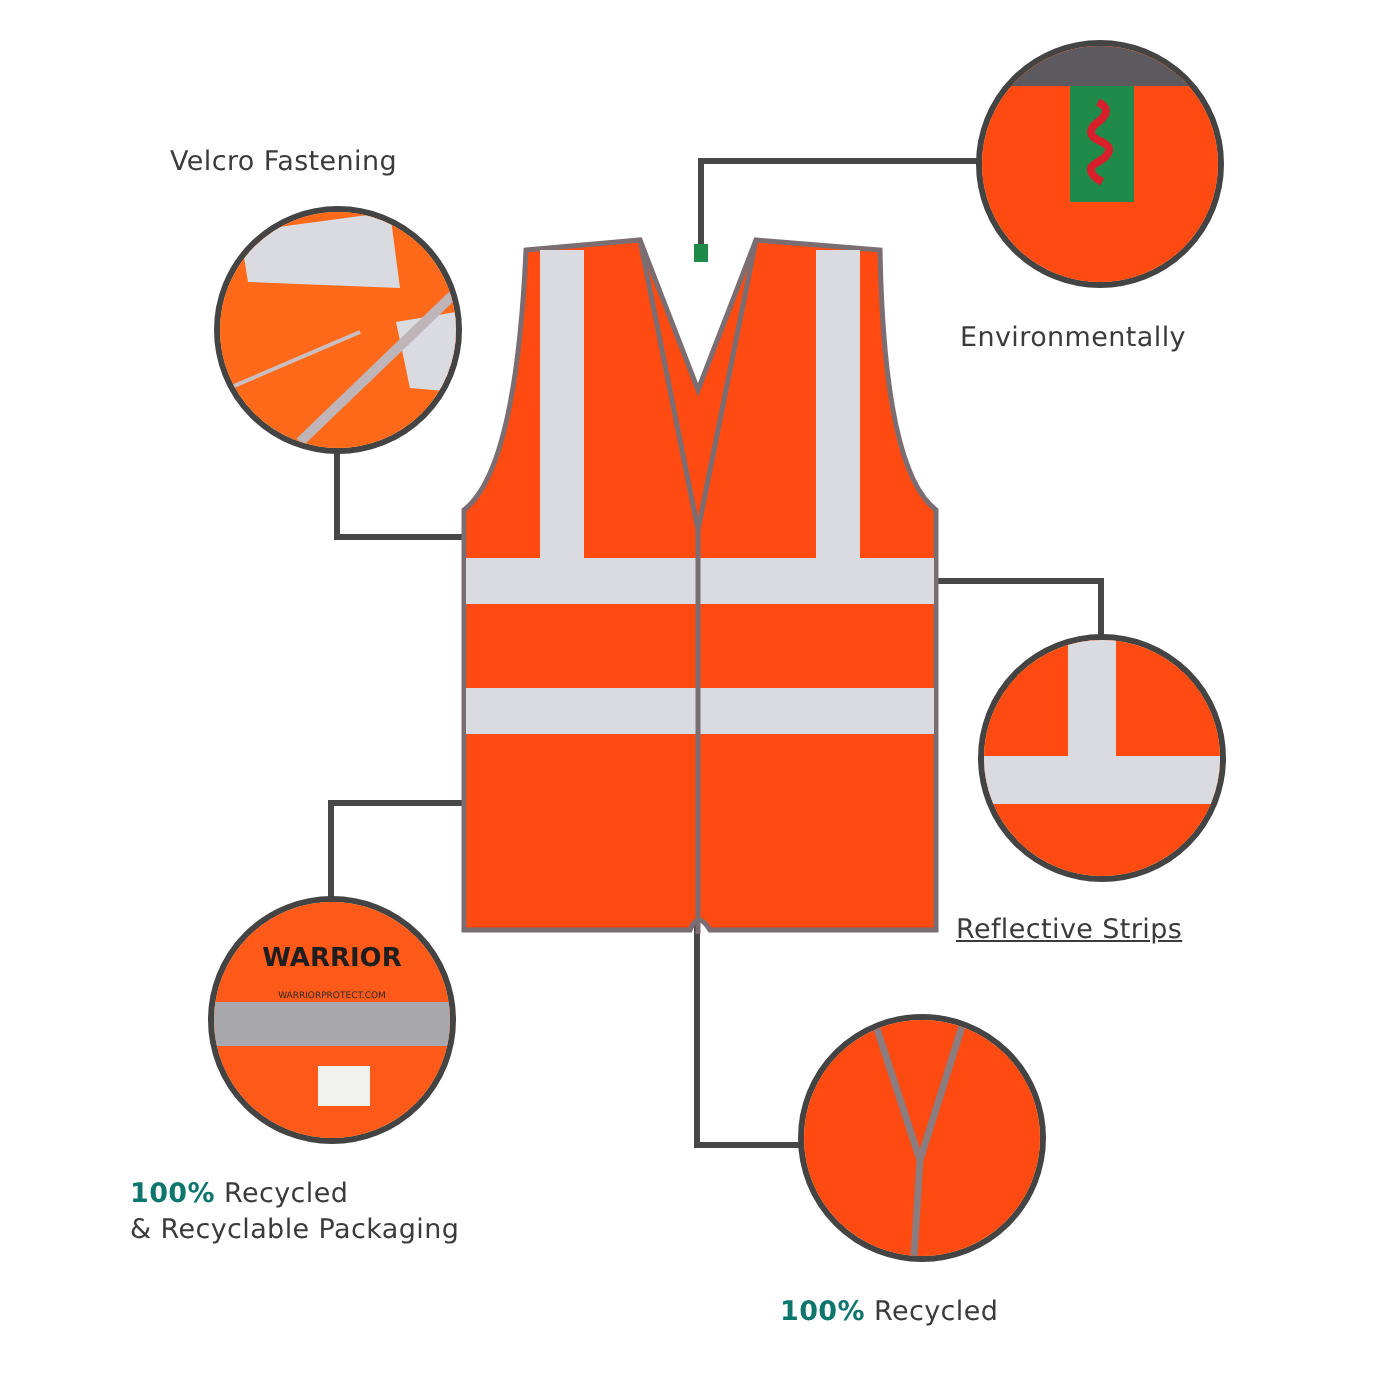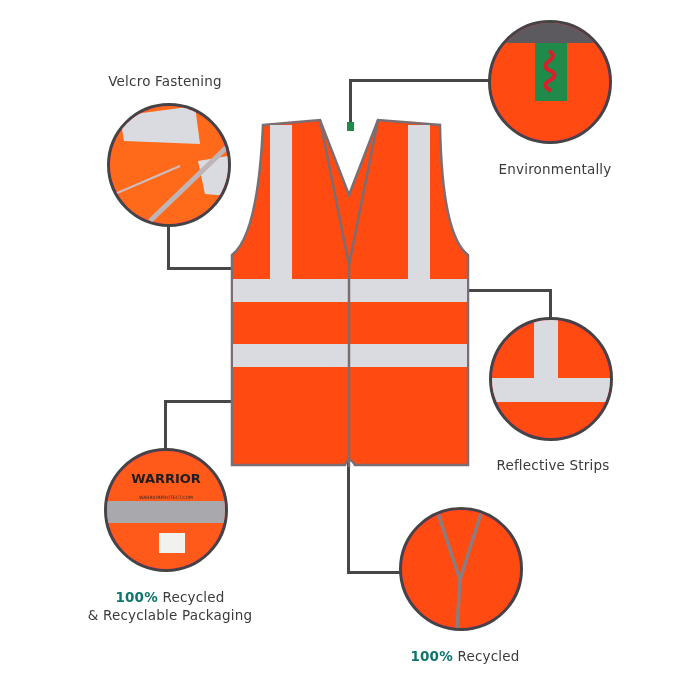--- a/index.html
+++ b/index.html
@@ -1,22 +1,22 @@
 <!DOCTYPE html>
 <html><head>
 <meta charset="utf-8">
 <style>
   html, body { margin:0; padding:0; background:#ffffff; }
   body { width:700px; height:700px; position:relative; overflow:hidden;
          font-family:"DejaVu Sans", "Liberation Sans", sans-serif; }
   .label { position:absolute; color:#3b3b3b; font-size:13.5px; line-height:18px;
-           text-align:center; letter-spacing:0.2px; }
+           letter-spacing:0.2px; }
   .label b { font-weight:bold; color:#0f766e; }
   .circle { position:absolute; border-radius:50%; border:3px solid #444;
-            overflow:hidden; background:#a21caf; box-sizing:border-box;text-align:center; }
+            overflow:hidden; background:#fdba74; box-sizing:border-box;text-align:center; }
   .line { position:absolute; background:#474747; }
   svg { display:block; }
 </style>
 </head>
 <body>
 
 <div class="line" style="left:167px;top:226px;width:3px;height:43px;"></div>
 <div class="line" style="left:167px;top:267px;width:182px;height:3px;"></div>
 
 <div class="line" style="left:349px;top:79px;width:3px;height:52px;"></div>
@@ -71,21 +71,21 @@
   <div>Environmentally</div>
 </div>
 
 <div class="circle" style="left:489px;top:317px;width:124px;height:124px;">
   <svg width="118" height="118" viewBox="0 0 118 118">
     <rect width="118" height="118" fill="#ff4a12"></rect>
     <rect x="42" y="0" width="24" height="60" fill="#d9dbe0"></rect>
     <rect x="0" y="58" width="118" height="24" fill="#d9dbe0"></rect>
   </svg>
 </div>
-<div class="label" style="left:478px;top:456px;width:150px;">Reflective Strips</div>
+<div class="label" style="left:478px;top:456px;width:150px;text-decoration:underline;">Reflective Strips</div>
 
 <div class="circle" style="left:104px;top:448px;width:124px;height:124px;">
   <svg width="118" height="118" viewBox="0 0 118 118">
     <rect width="118" height="118" fill="#ff5a1a"></rect>
     <rect x="0" y="50" width="118" height="22" fill="#a9a9ad"></rect>
     <text x="59" y="32" text-anchor="middle" font-family="DejaVu Sans, sans-serif" font-size="13" font-weight="bold" fill="#1e1e1e">WARRIOR</text>
     <text x="59" y="48" text-anchor="middle" font-family="DejaVu Sans, sans-serif" font-size="4.5" fill="#2a2a2a">WARRIORPROTECT.COM</text>
     <rect x="52" y="82" width="26" height="20" fill="#f1f1ee"></rect>
   </svg>
 </div>

